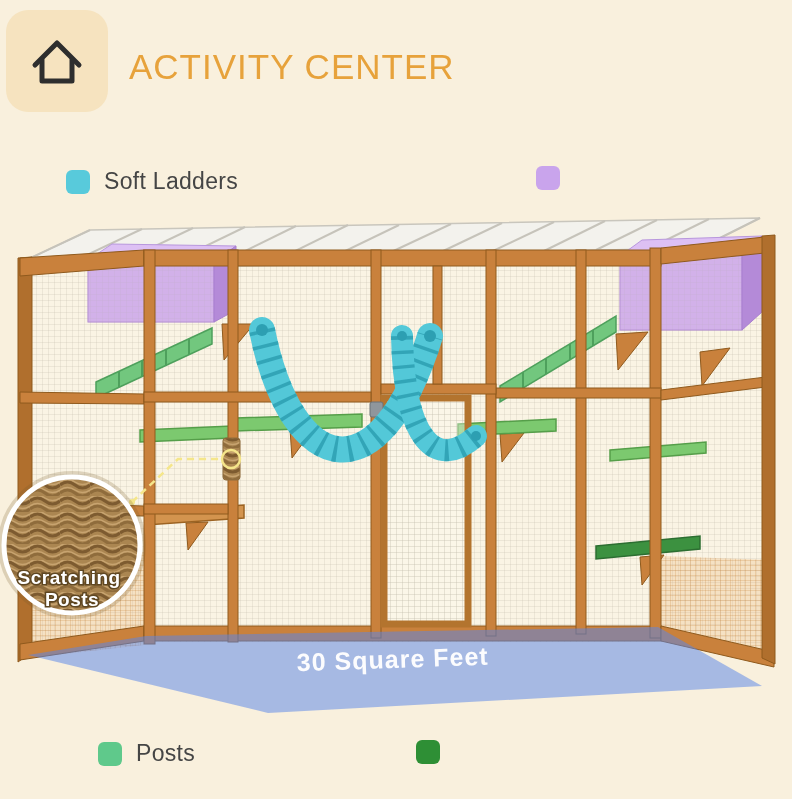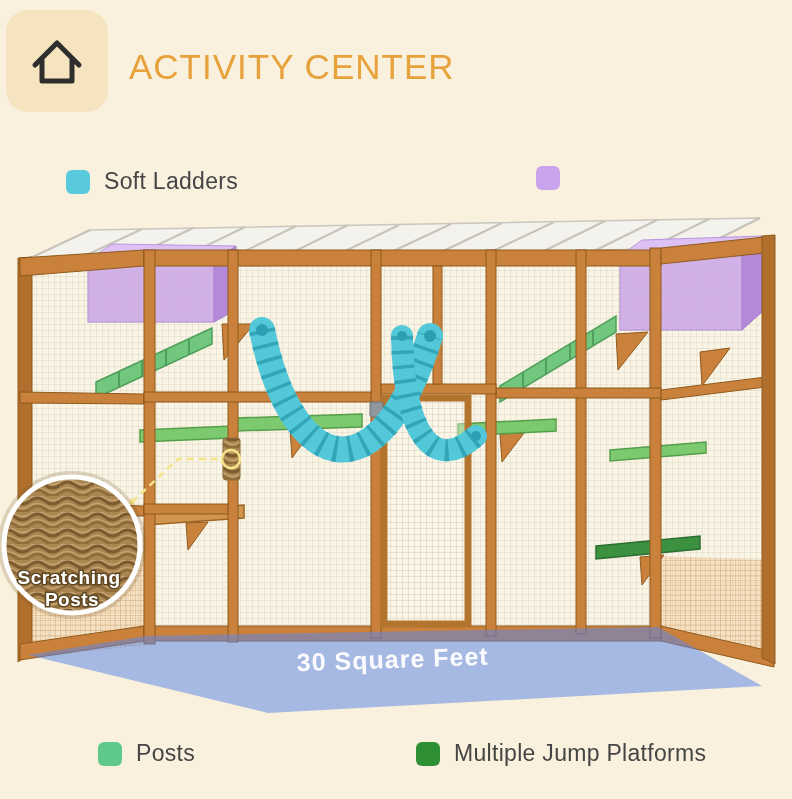--- a/index.html
+++ b/index.html
@@ -225,14 +225,13 @@
   <span class="swatch" style="background: rgb(201, 164, 236);"></span>
 </div>
 
 <div class="legend legend-ramps">
   <span class="swatch" style="background: rgb(95, 201, 139);"></span>
   <span class="lbl">Posts</span>
 </div>
 
 <div class="legend legend-jump">
   <span class="swatch" style="background: rgb(46, 143, 53);"></span>
-  <span class="lbl">Multiple Jump Platforms</span>
 </div>
 
 </body></html>

